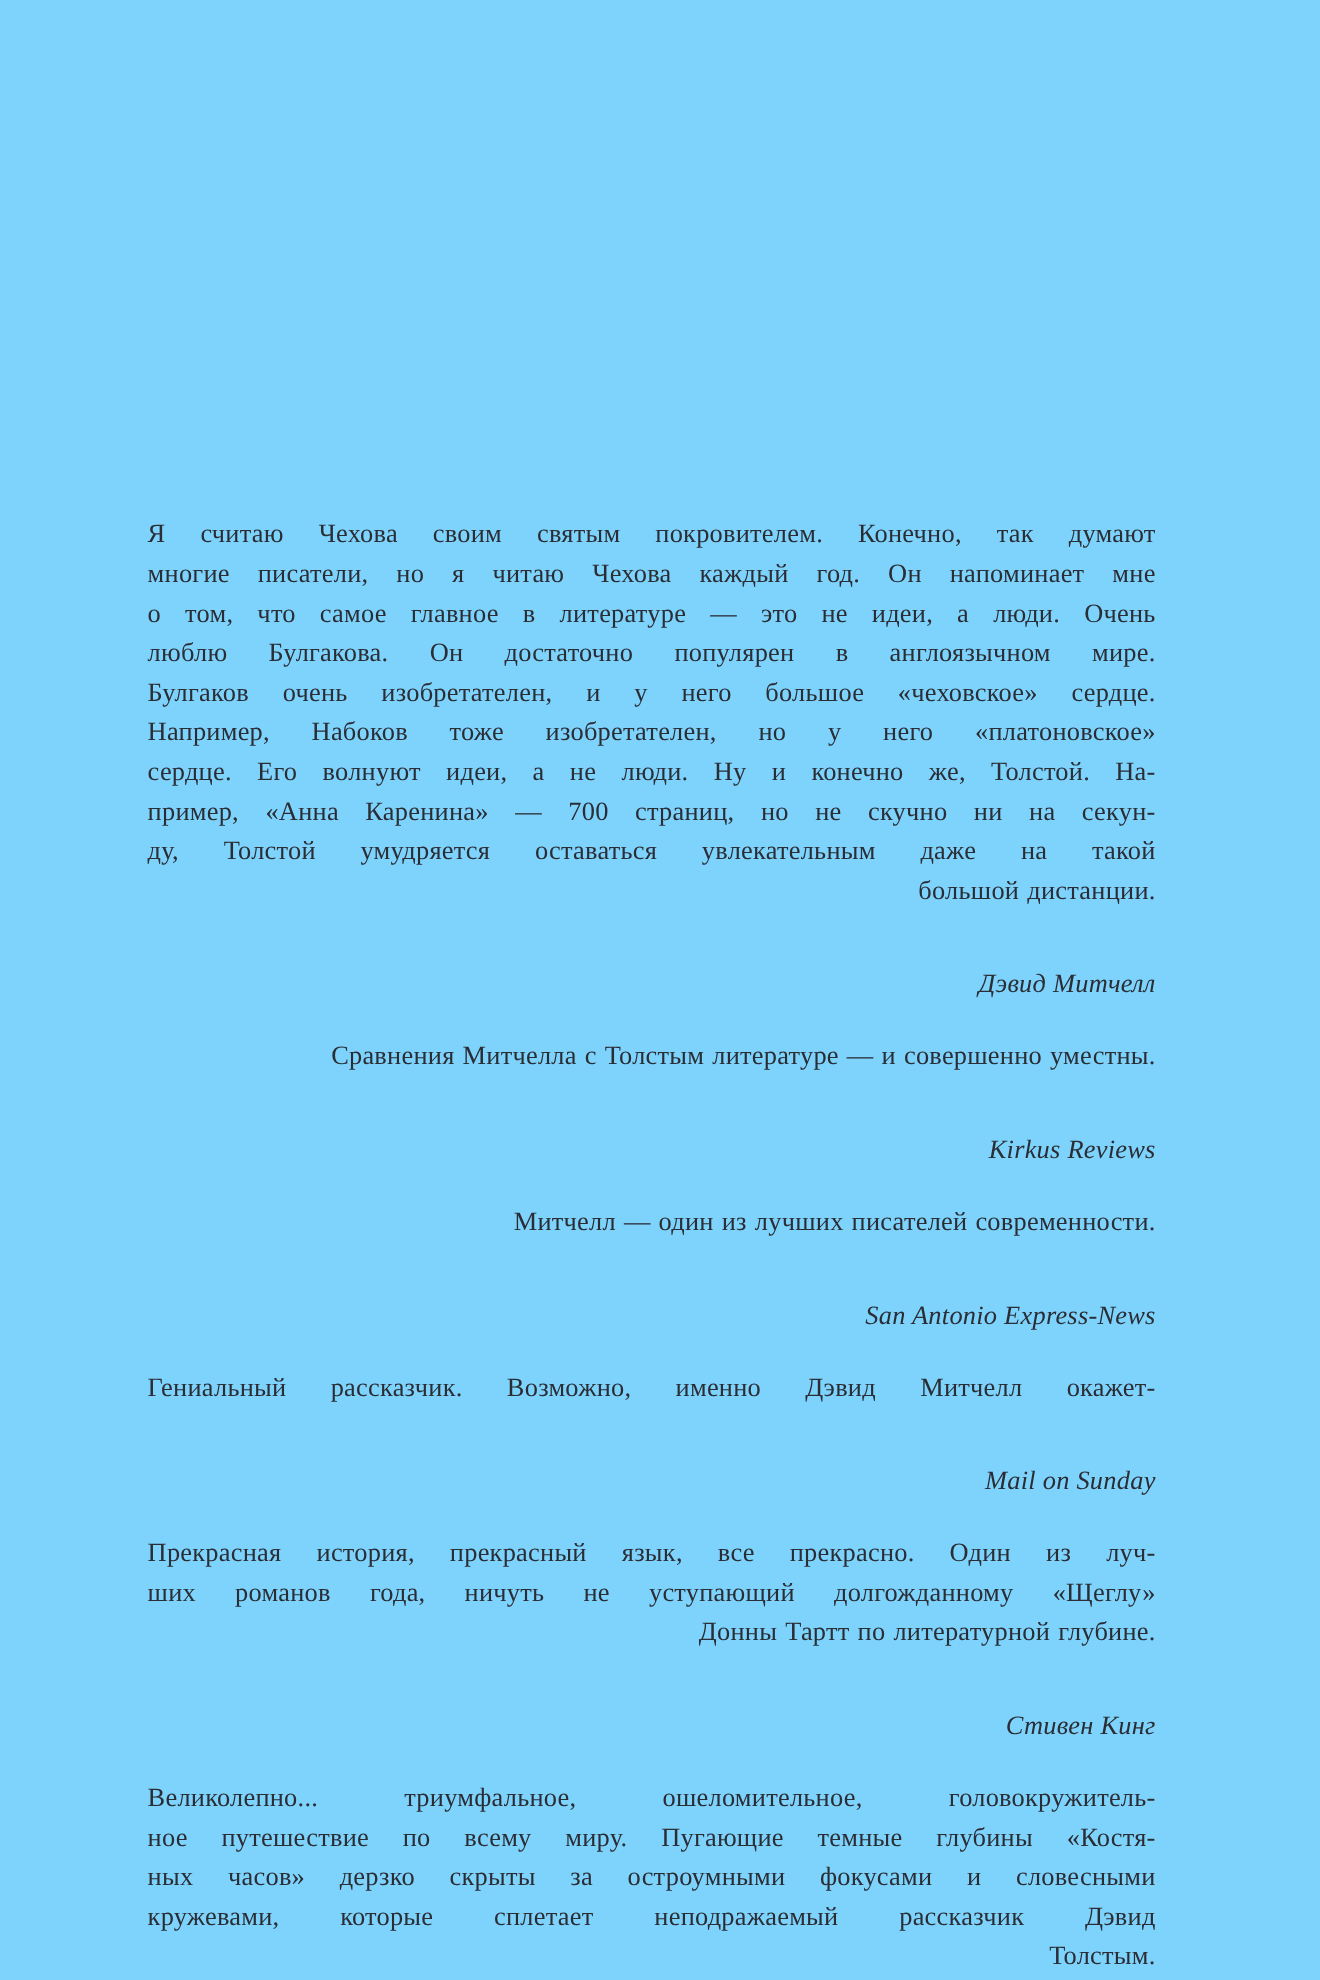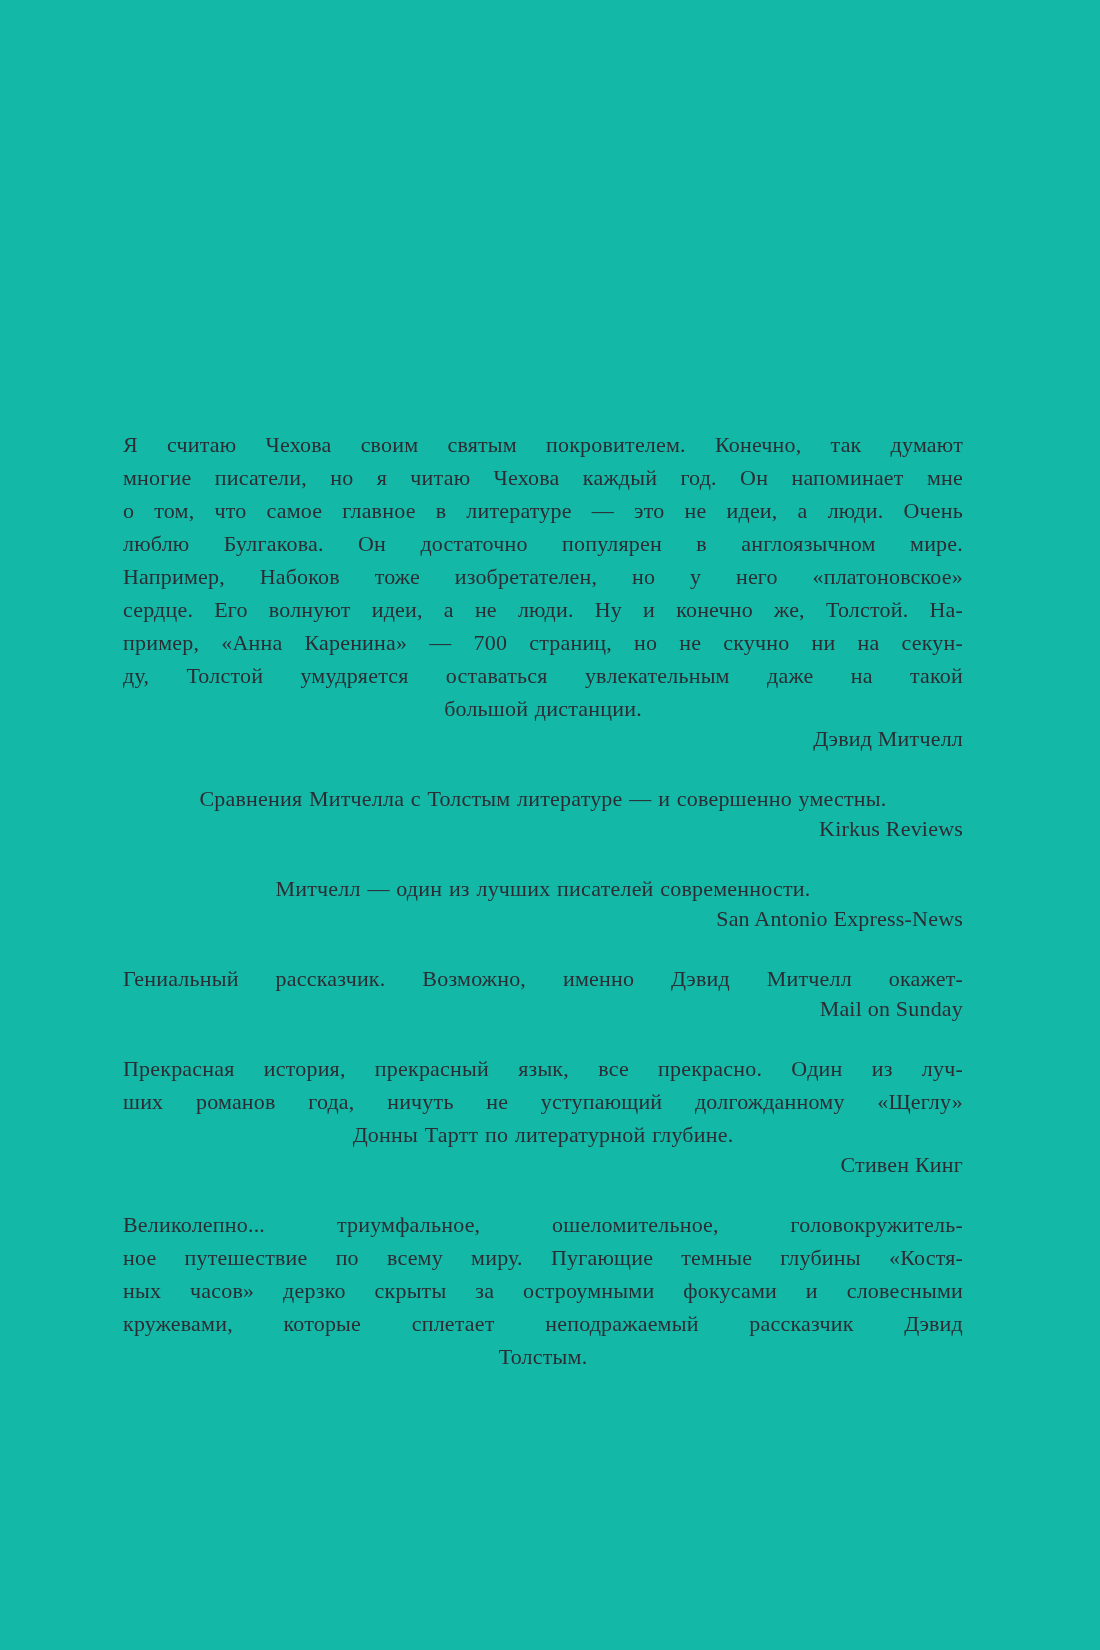--- a/index.html
+++ b/index.html
@@ -10,21 +10,21 @@
     width: 1100px;
     height: 1650px;
     background: #fdfdfd;
     font-family: "Liberation Serif", "DejaVu Serif", serif;
     overflow: hidden;
   }
   .page {
     position: relative;
     width: 1100px;
     height: 1650px;
-    background: #14b8a6;
+    background: #7dd3fc;
   }
   .content {
     position: absolute;
     left: 123px;
     top: 428px;
     width: 840px;
     color: #2b2d35;
   }
   .quote-block {
     margin: 0 0 30px 0;
@@ -32,43 +32,46 @@
   .quote-line {
     font-size: 22px;
     line-height: 33px;
     text-align: justify;
     text-align-last: justify;
     -moz-text-align-last: justify;
     white-space: nowrap;
     letter-spacing: 0.2px;
   }
   .quote-line.last-line {
-    text-align: center;
+    text-align: right;
     text-align-last: auto;
     -moz-text-align-last: auto;
     white-space: normal;
     word-spacing: 1px;
   }
   .attribution {
     font-size: 22px;
     line-height: 27px;
+    font-style: italic;
     text-align: right;
     letter-spacing: 0.2px;
+    margin-top: 48px;
   }
 </style>
 </head>
 <body style="background: rgb(253, 253, 253);">
 
 <div class="page">
   <div class="content" id="content" style="color: rgb(43, 45, 53);">
       <div class="quote-block">
         <div class="quote-line">Я считаю Чехова своим святым покровителем. Конечно, так думают</div>
         <div class="quote-line">многие писатели, но я читаю Чехова каждый год. Он напоминает мне</div>
         <div class="quote-line">о том, что самое главное в литературе — это не идеи, а люди. Очень</div>
         <div class="quote-line">люблю Булгакова. Он достаточно популярен в англоязычном мире.</div>
+        <div class="quote-line">Булгаков очень изобретателен, и у него большое «чеховское» сердце.</div>
         <div class="quote-line">Например, Набоков тоже изобретателен, но у него «платоновское»</div>
         <div class="quote-line">сердце. Его волнуют идеи, а не люди. Ну и конечно же, Толстой. На-</div>
         <div class="quote-line">пример, «Анна Каренина» — 700 страниц, но не скучно ни на секун-</div>
         <div class="quote-line">ду, Толстой умудряется оставаться увлекательным даже на такой</div>
         <div class="quote-line last-line">большой дистанции.</div>
         <div class="attribution">Дэвид Митчелл</div>
       </div>
       <div class="quote-block">
         <div class="quote-line last-line">Сравнения Митчелла с Толстым литературе — и совершенно уместны.</div>
         <div class="attribution">Kirkus Reviews</div>

